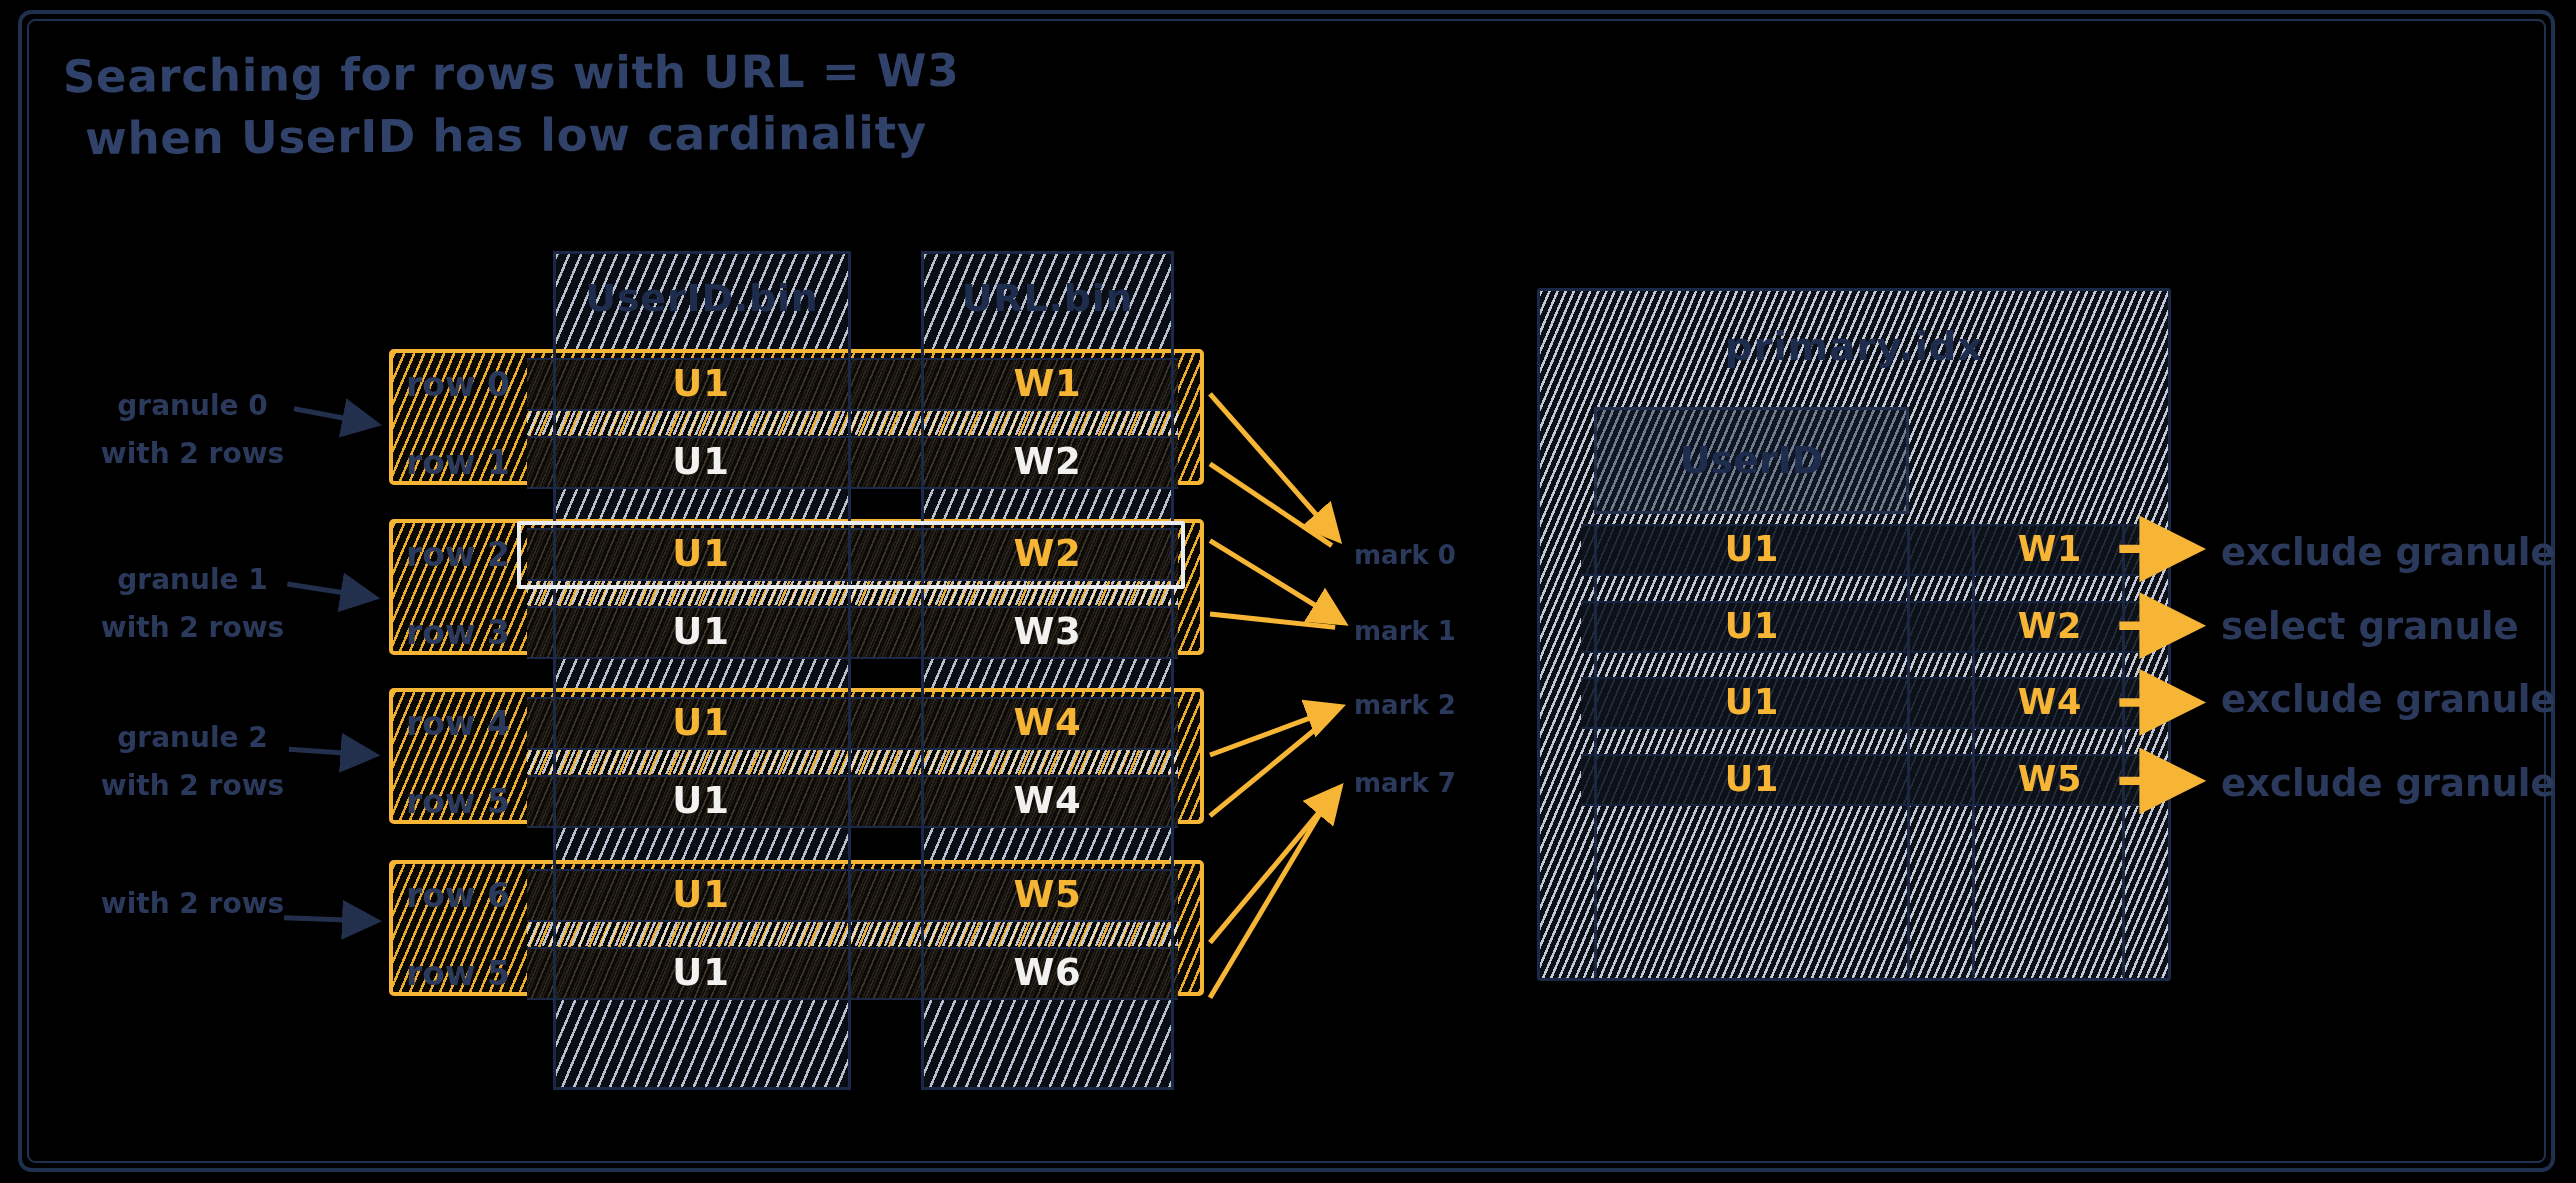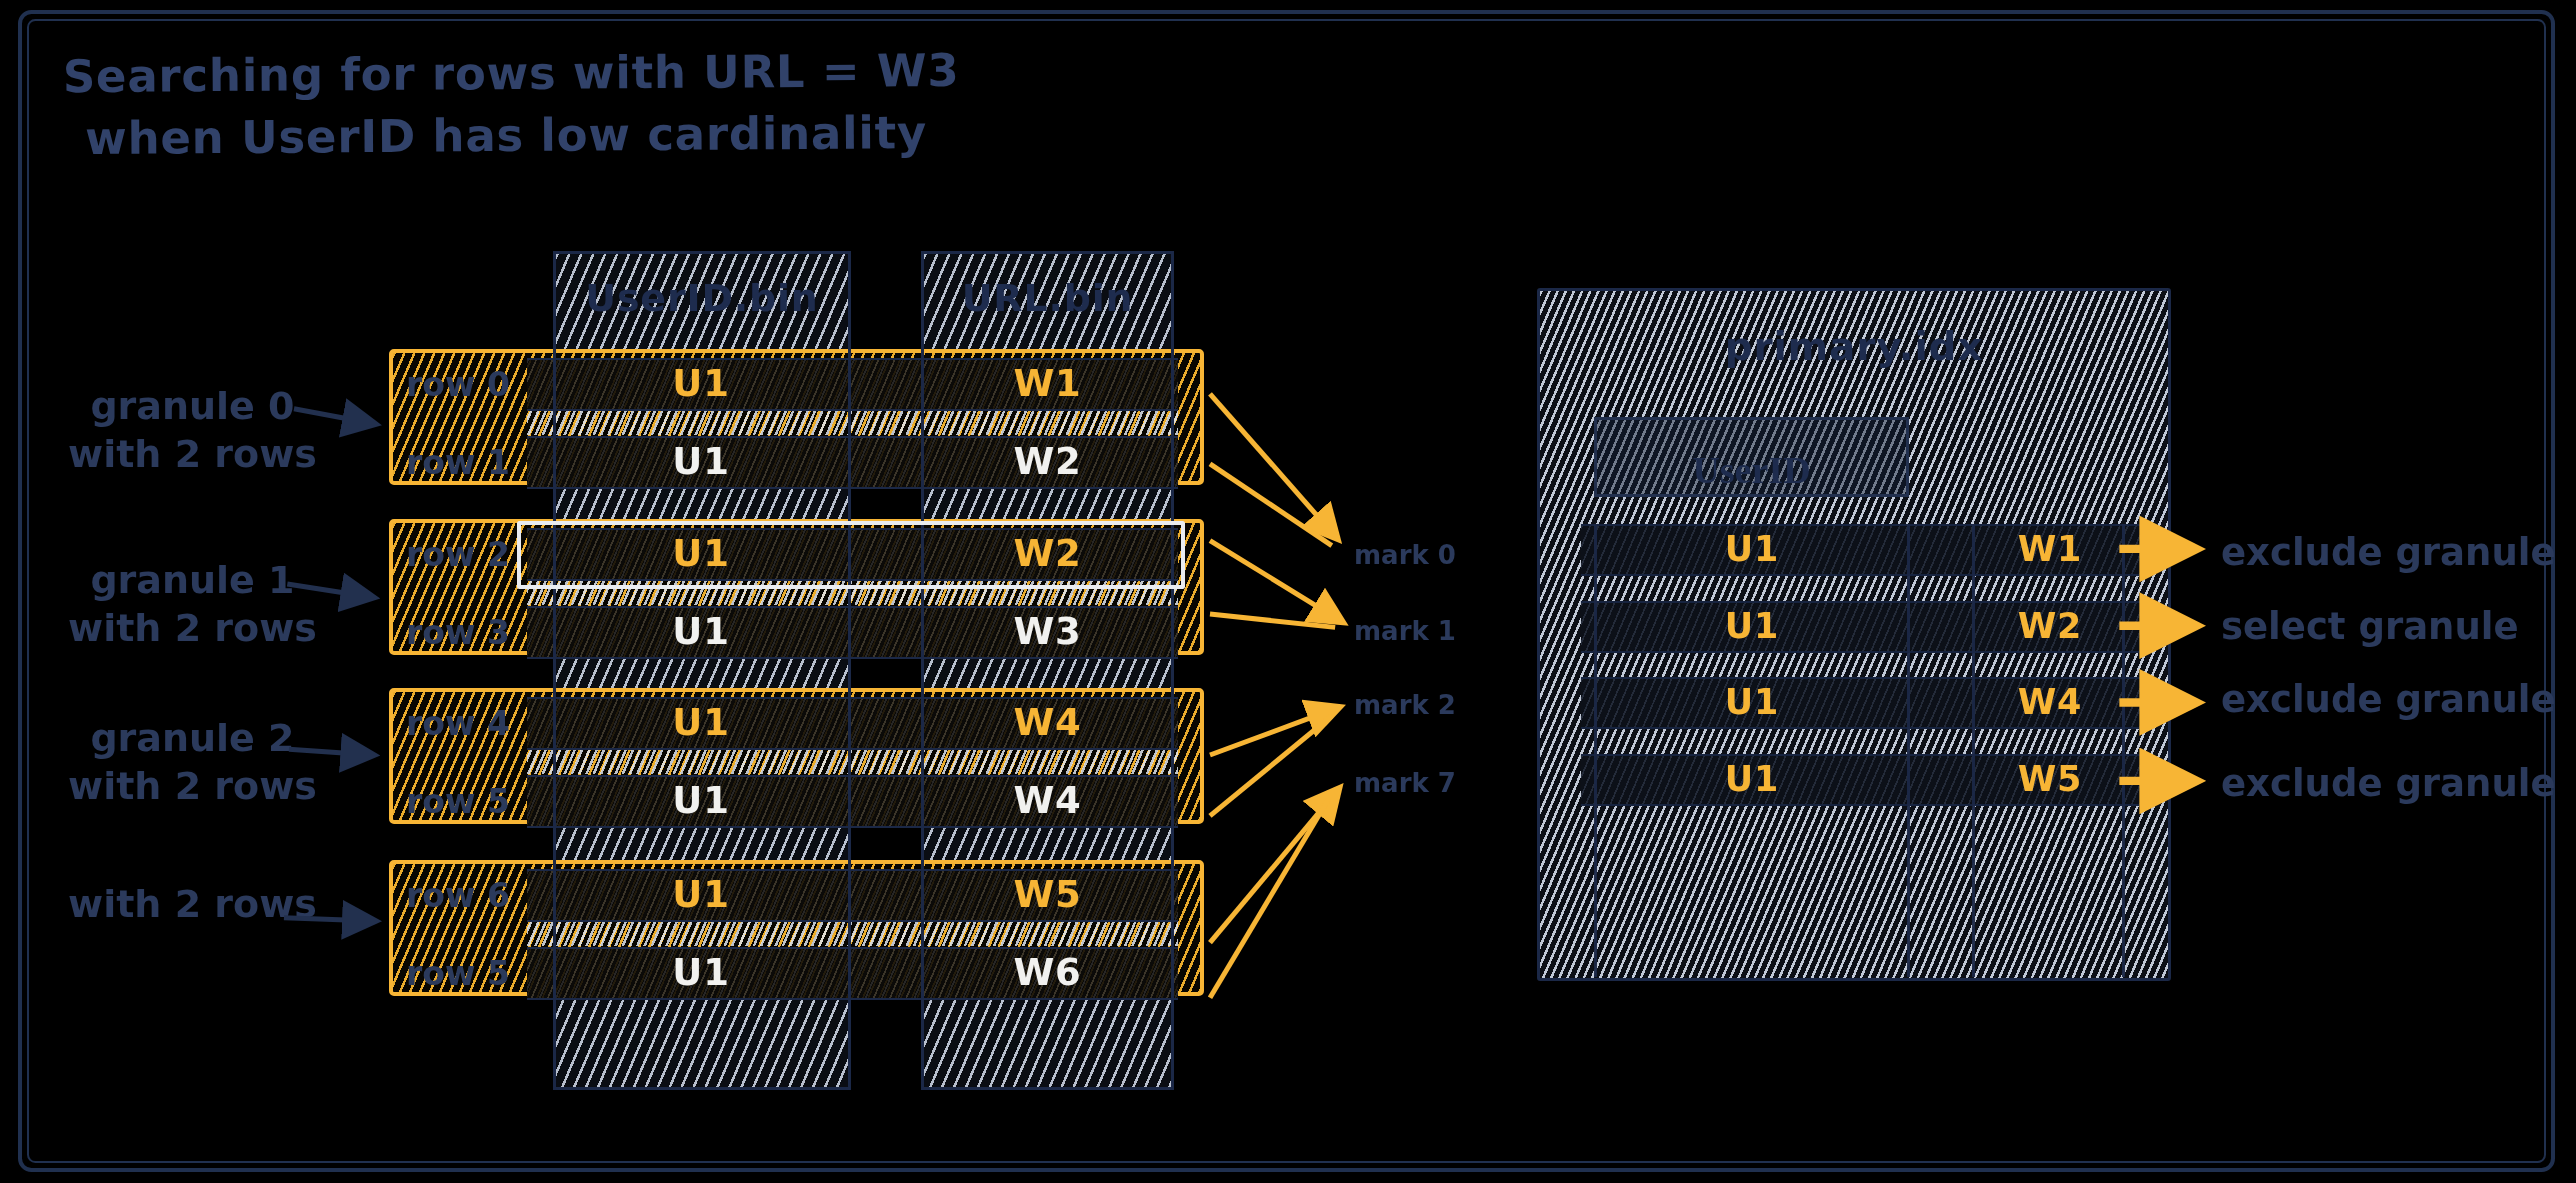--- a/index.html
+++ b/index.html
@@ -50,36 +50,36 @@
   .cw{left:464px;width:113px;}
   .first{color:#f7b535;}
   .second{color:#f1f1ef;}
 
   
   .highlight{position:absolute;left:517px;top:521px;width:668px;height:68px;
              border:4.2px solid #e9ecf1;border-radius:2.5px;box-sizing:border-box;z-index:6;}
 
   
   .glabel{position:absolute;left:65px;width:255px;text-align:center;z-index:2;
-          color:#2b3a5c;font-size:38px;line-height:48px;}
+          color:#2b3a5c;font-size:28px;line-height:48px;}
 
   
   .mark{position:absolute;left:1354px;width:159px;z-index:2;
         color:#2b3a5c;font-size:26px;line-height:38px;}
 
   
   #pidx{position:absolute;left:1506px;top:288px;width:634px;height:693px;box-sizing:border-box;
         border:3.3px solid #1b2847;border-radius:3.3px;z-index:1;
         background-color:#0c0f16;
         background-image:repeating-linear-gradient(113deg,rgba(202,210,224,0.95) 0 2.5px,transparent 2.5px 7.5px);margin-left:31px;}
   .pidx-title{position:absolute;top:33px;left:0;width:100%;text-align:center;
               font-size:39px;color:#1e2c4e;letter-spacing:0.8px;}
-  .pcol{position:absolute;top:126px;height:80px;box-sizing:border-box;text-align:center;
+  .pcol{position:absolute;top:116px;height:107px;box-sizing:border-box;text-align:center;
         border:3.3px solid #22304e;background:rgba(18,28,52,0.45);
-        font-size:38px;line-height:100px;color:#1e2c4e;font-family:Liberation Serif, serif;}
+        font-size:38px;line-height:100px;color:#1e2c4e;}
   #pcol-userid{left:54px;width:315px;}
   #pcol-url{left:432px;width:152px;}
   .pband{position:absolute;left:41px;width:562px;height:52px;box-sizing:border-box;
          background-color:#0c1018;
          background-image:repeating-linear-gradient(113deg,rgba(130,150,190,0.20) 0 1.7px,transparent 1.7px 7.5px);
          border-top:2.5px solid #16233f;border-bottom:2.5px solid #16233f;}
   .pcell{position:absolute;font-size:35px;line-height:47px;text-align:center;color:#f7b535;letter-spacing:0.8px;}
   .pu{left:117px;width:108px;}
   .pw{left:413px;width:112px;}
   .pvline{position:absolute;width:2.5px;top:233px;height:453px;background:rgba(27,40,71,0.95);}

